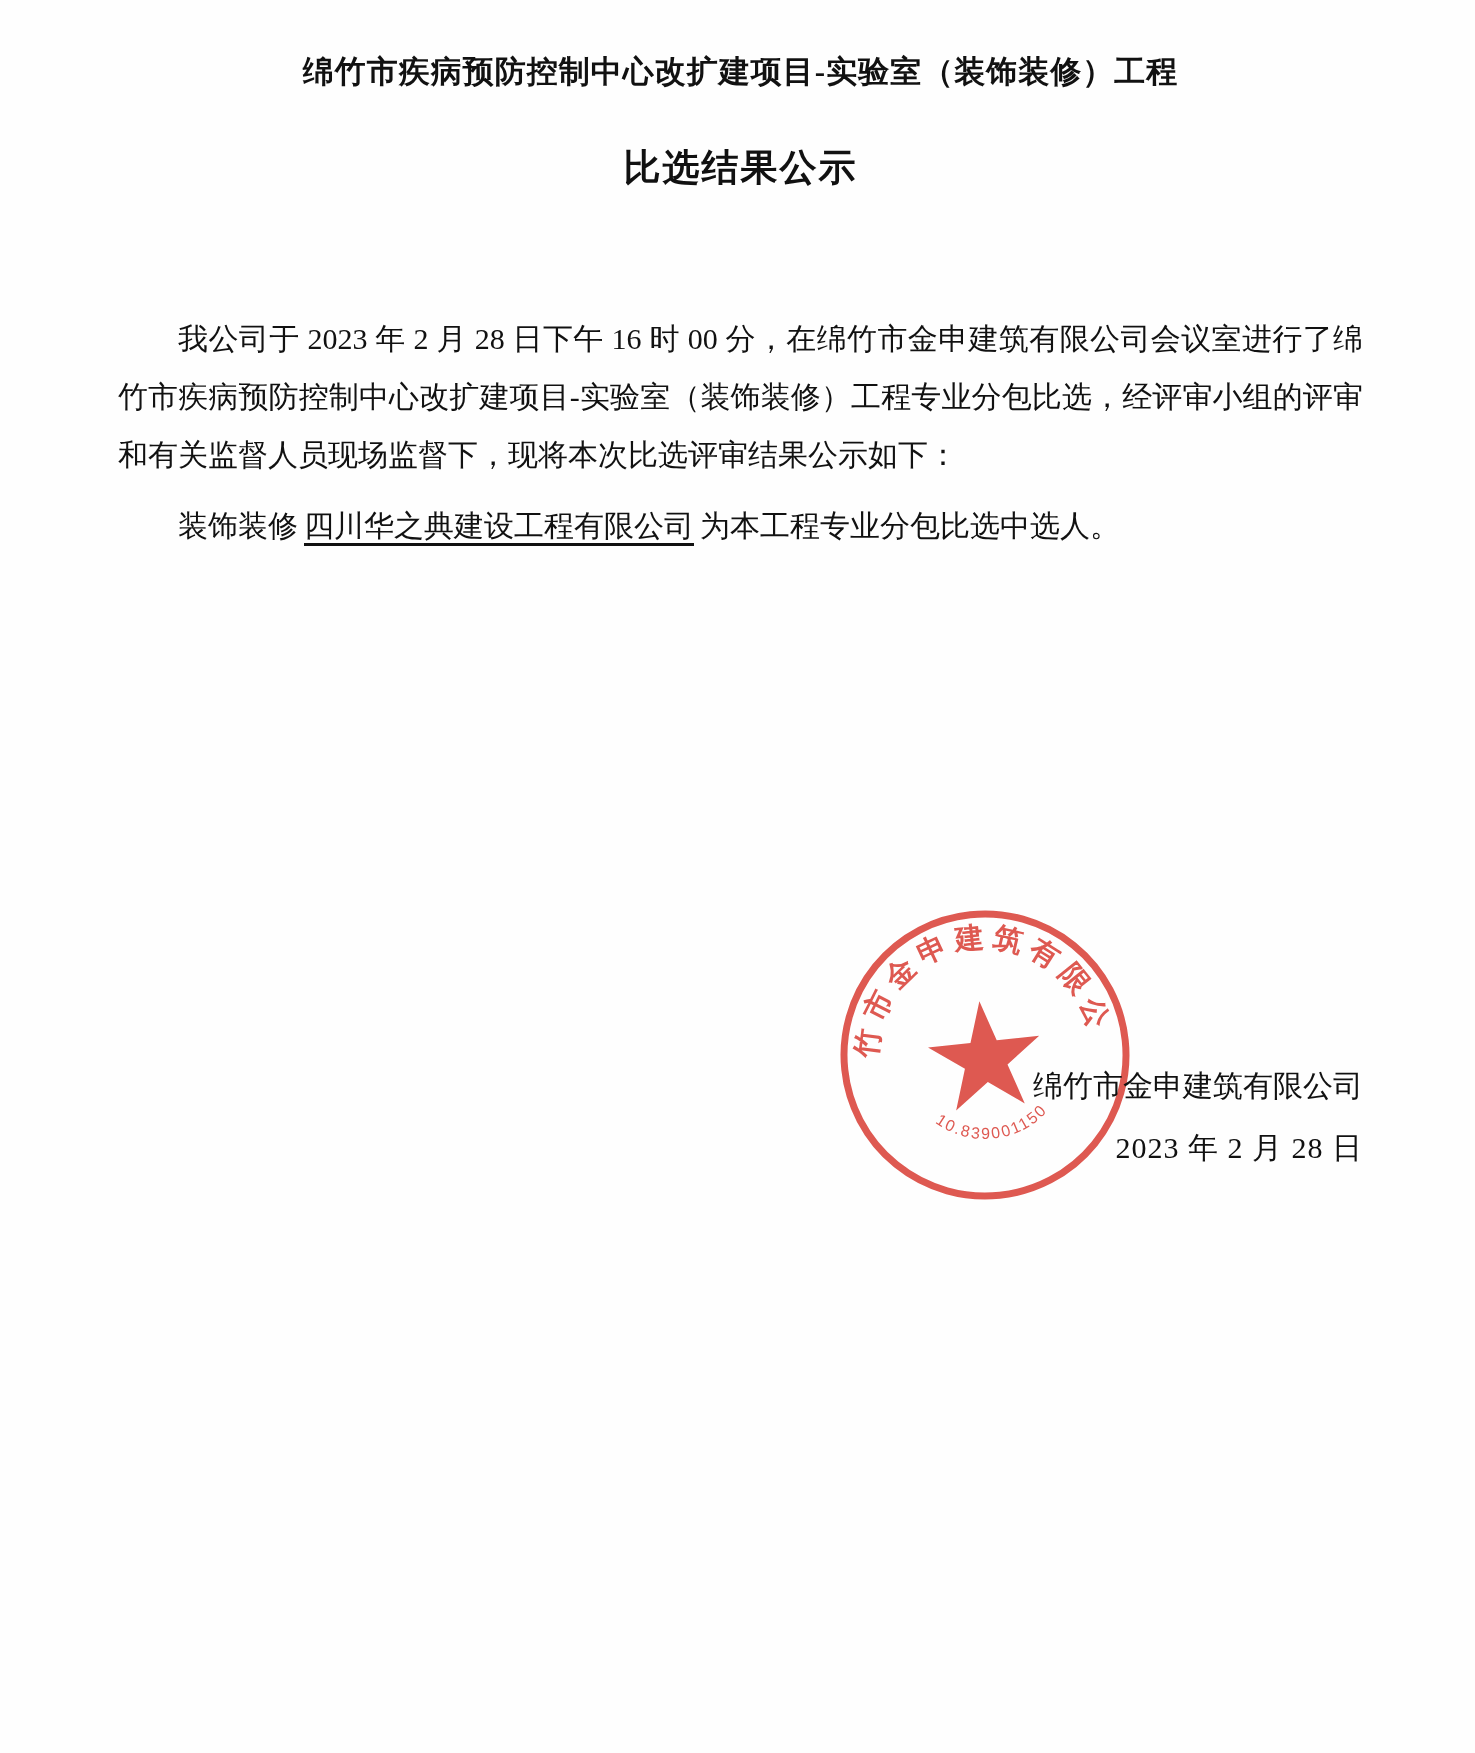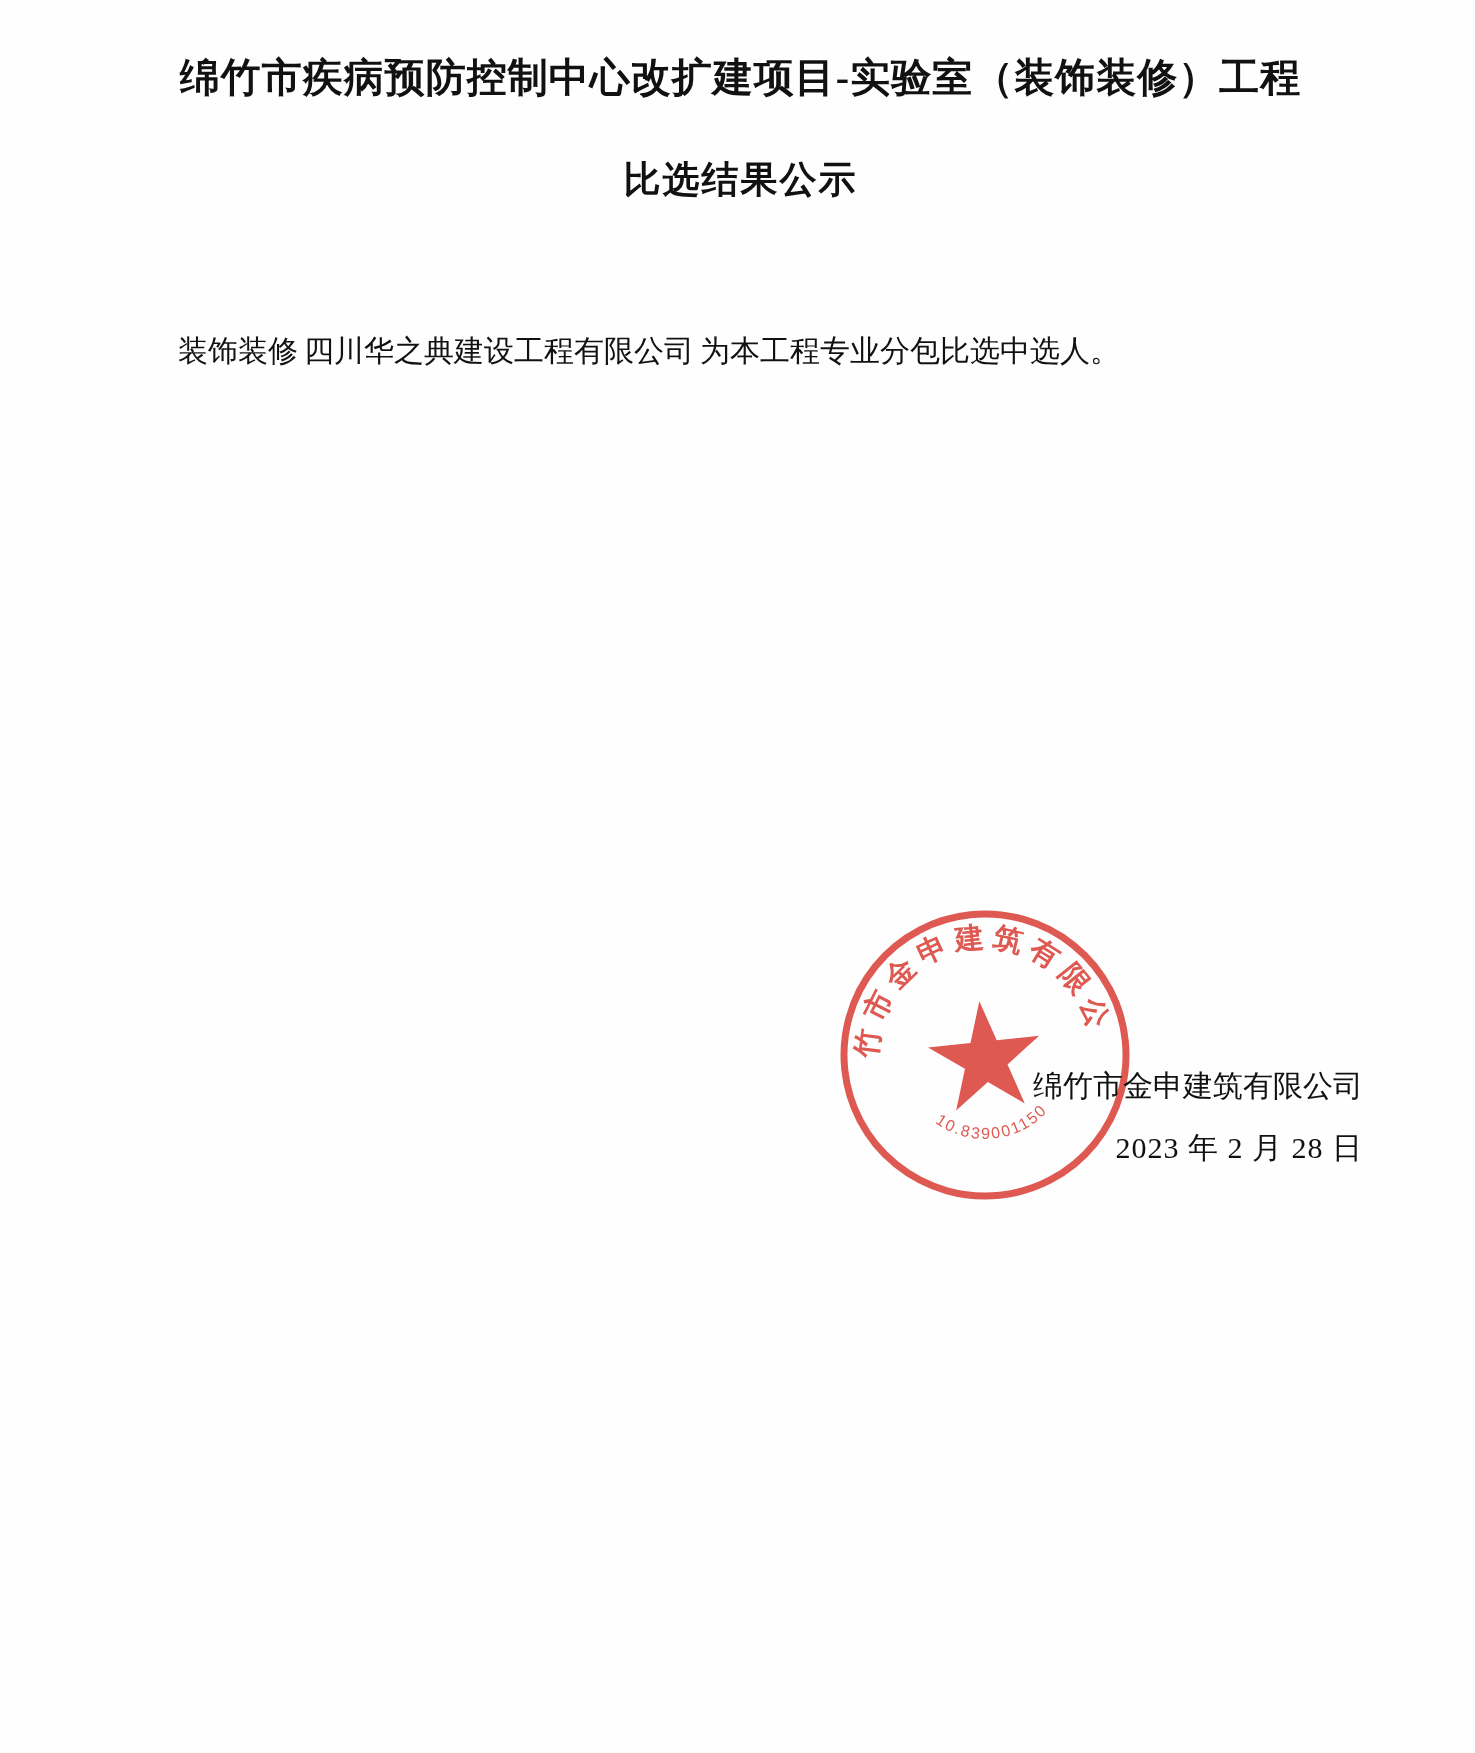--- a/index.html
+++ b/index.html
@@ -21,21 +21,21 @@
   }
   .content {
     position: absolute;
     left: 118px;
     top: 0;
     width: 1245px;
   }
   .title-line-1 {
     margin-top: 52px;
     text-align: center;
-    font-size: 40px;
+    font-size: 31px;
     font-weight: 700;
     letter-spacing: 1px;
     line-height: 1.3;
     color: #111;
   }
   .title-line-2 {
     margin-top: 52px;
     text-align: center;
     font-size: 37px;
     font-weight: 700;
@@ -52,20 +52,21 @@
     color: #111;
   }
   .para {
     text-indent: 2em;
     margin: 0 0 10px 0;
   }
   .para + .para {
     margin-top: 14px;
   }
   .winner {
+    text-decoration: underline;
     text-underline-offset: 7px;
     padding: 0 6px;
   }
   .sign-block {
     position: absolute;
     right: 112px;
     top: 1055px;
     width: 520px;
     text-align: right;
     font-size: 30px;
@@ -99,20 +100,21 @@
 
 <div class="page">
 
   <div class="content">
 
     <div class="title-line-1">绵竹市疾病预防控制中心改扩建项目-实验室（装饰装修）工程</div>
 
     <div class="title-line-2">比选结果公示</div>
 
     <div class="body-block">
+      <p class="para">我公司于 2023 年 2 月 28 日下午 16 时 00 分，在绵竹市金申建筑有限公司会议室进行了绵竹市疾病预防控制中心改扩建项目-实验室（装饰装修）工程专业分包比选，经评审小组的评审和有关监督人员现场监督下，现将本次比选评审结果公示如下：</p>
 
       <p class="para">
         <span>装饰装修</span><span class="winner">四川华之典建设工程有限公司</span><span>为本工程专业分包比选中选人。</span>
       </p>
     </div>
 
   </div>
 
   <div class="seal">
     <svg width="300" height="300" viewBox="0 0 300 300" xmlns="http://www.w3.org/2000/svg">

